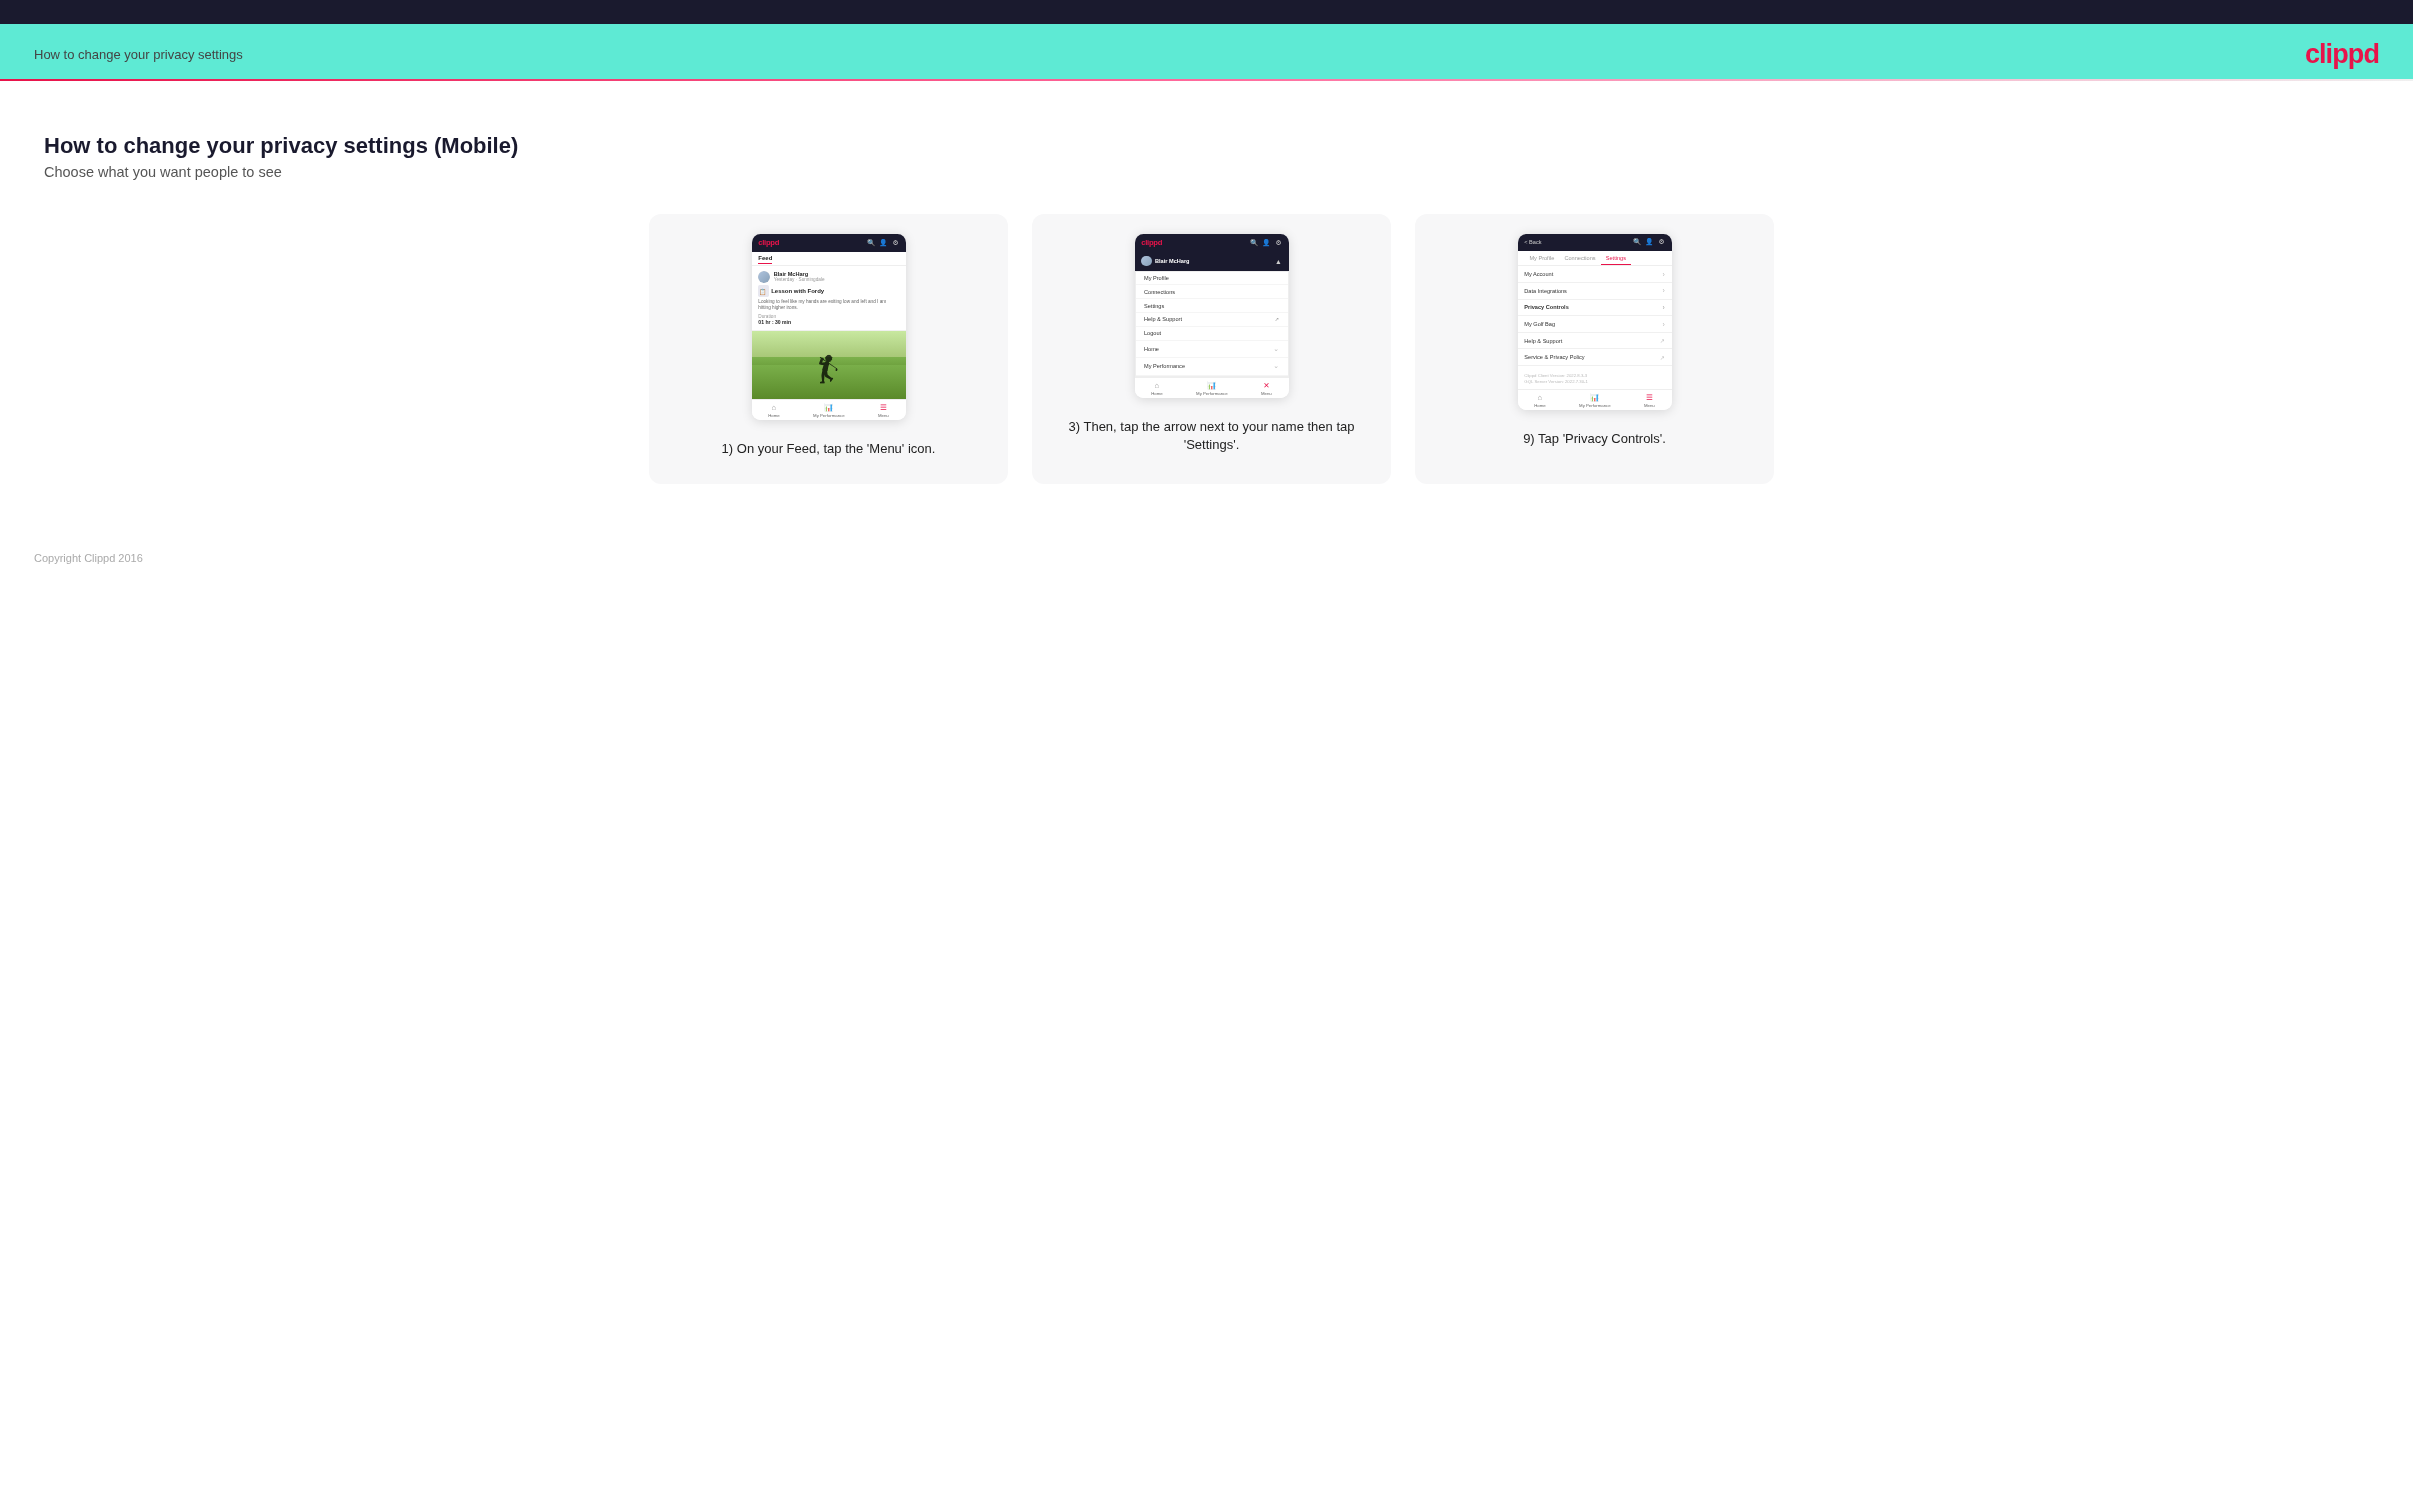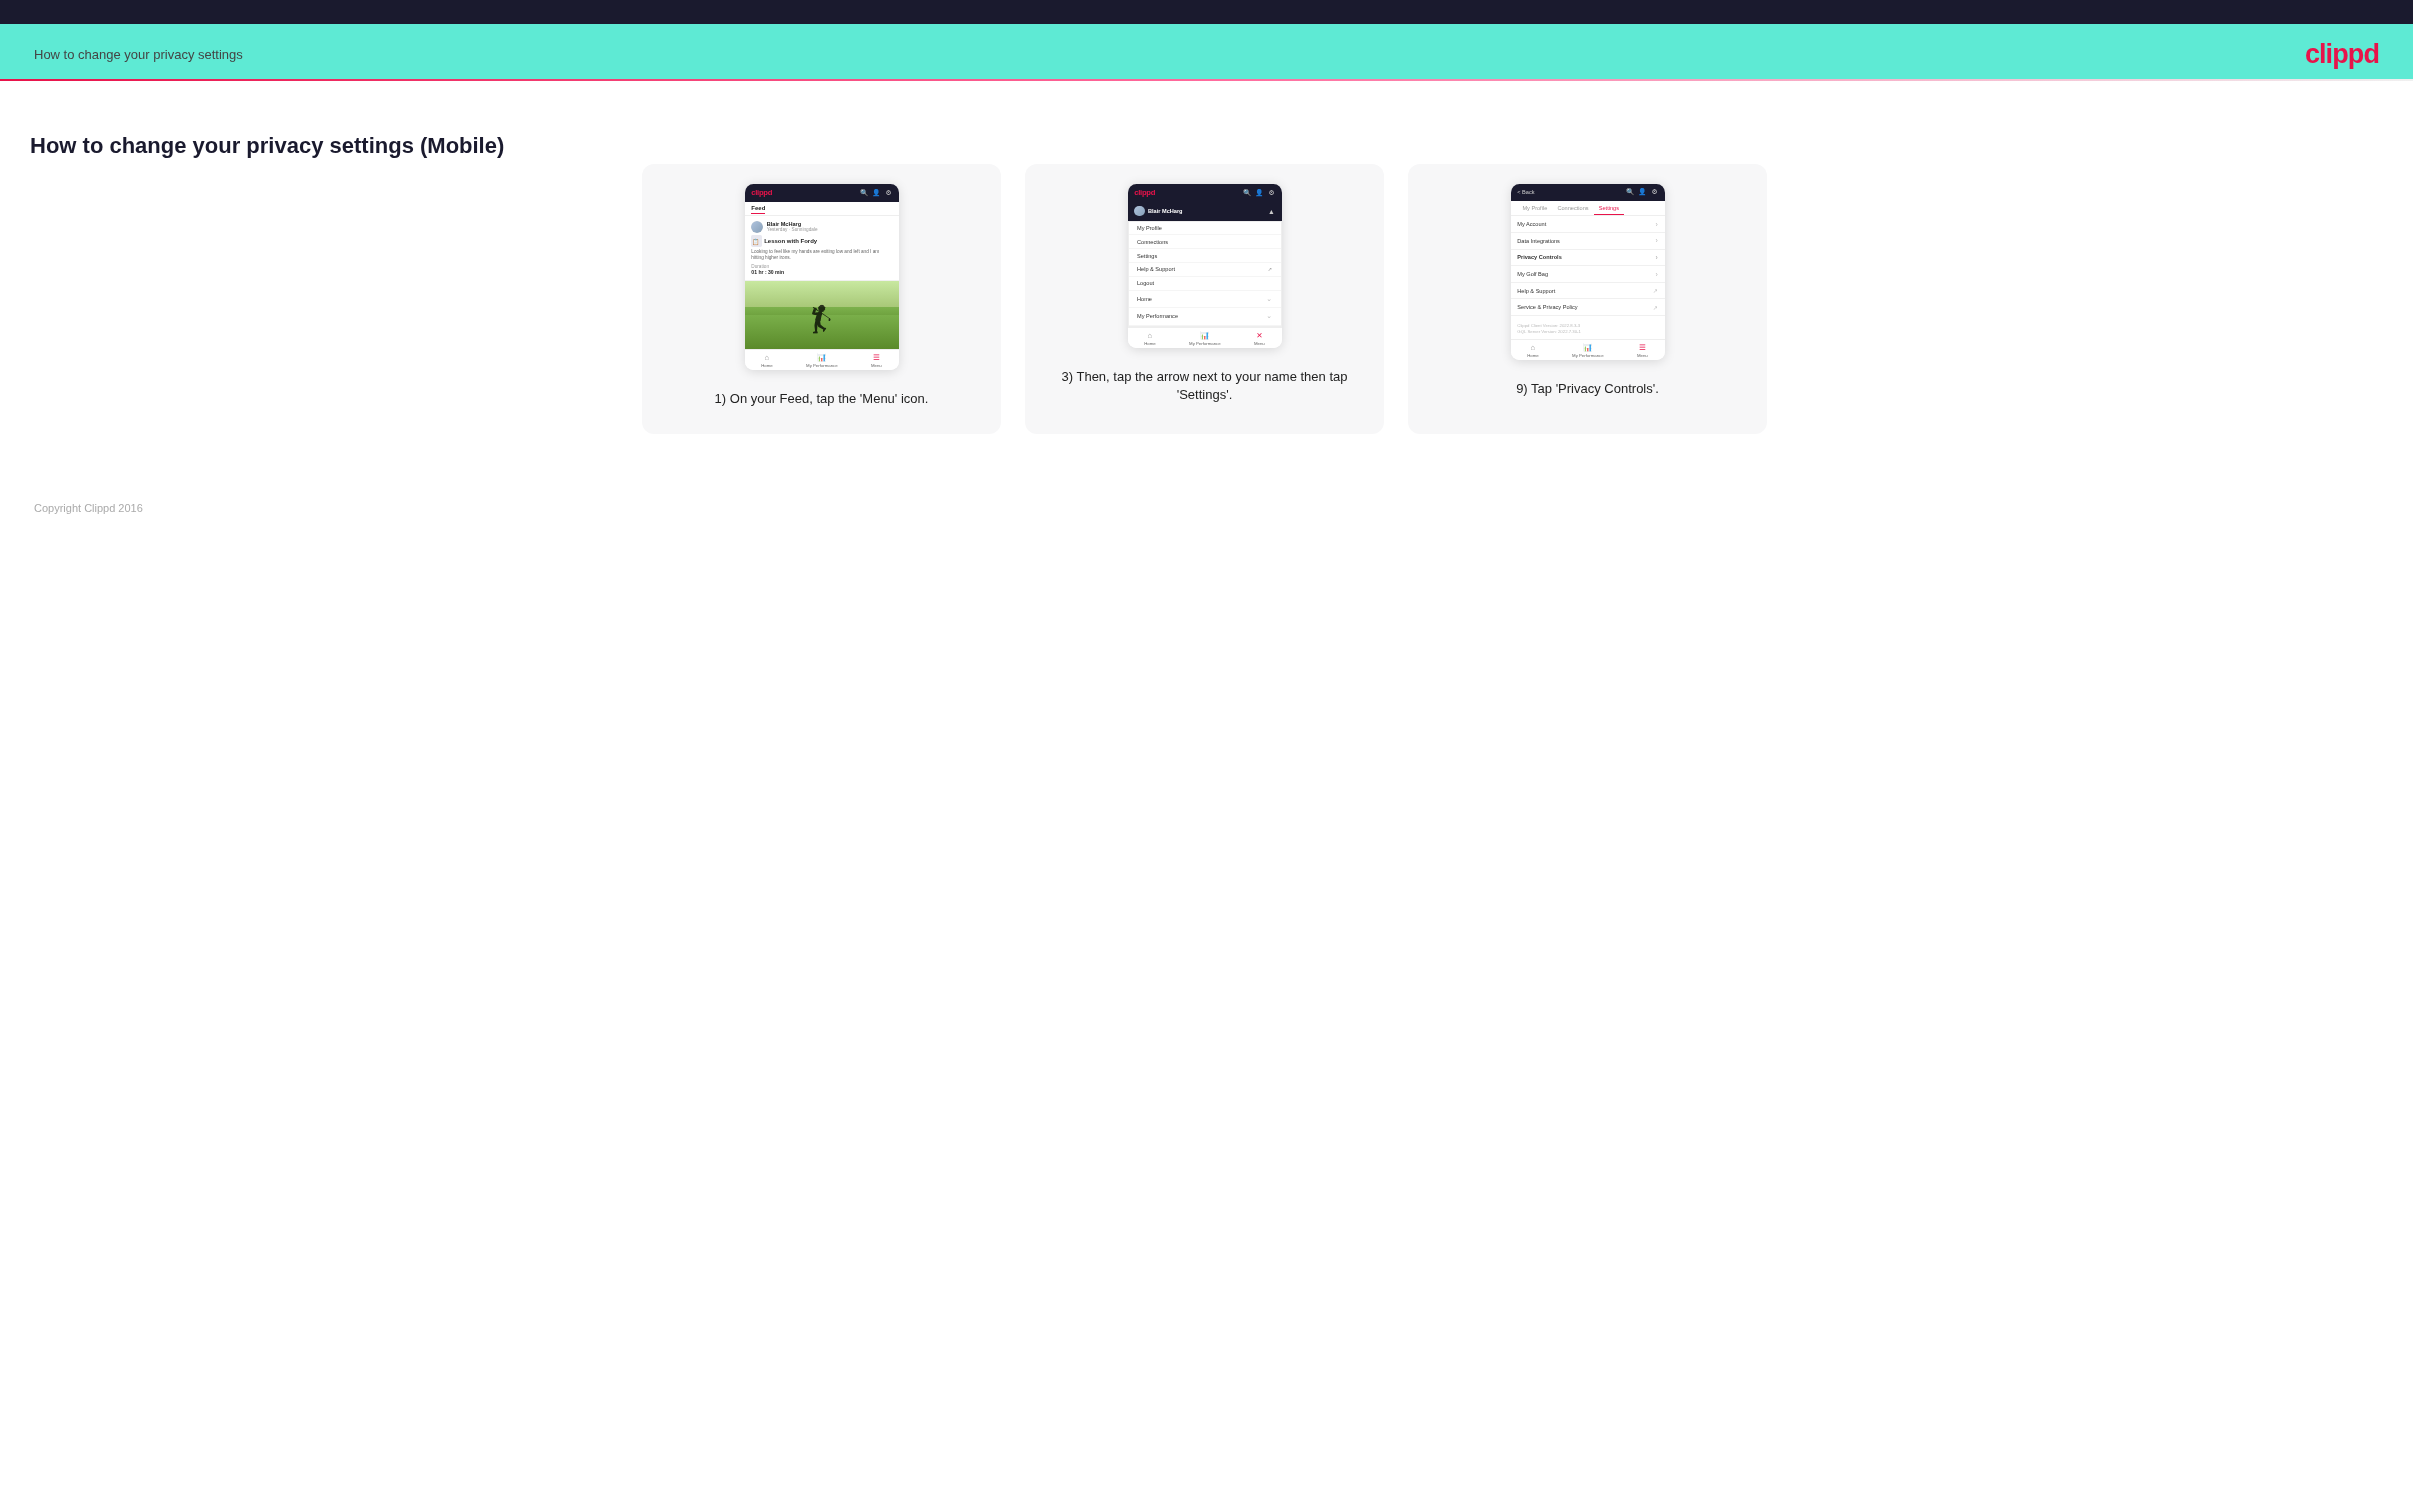--- a/index.html
+++ b/index.html
@@ -37,21 +37,21 @@
 
     
     .header-divider {
       height: 1.7px;
       background: linear-gradient(to right, #e8134a, #ff6b9d, #f0f0f0);
       margin: 0 0 26px 0;
     }
 
     
     .main {
-      padding: 26px 34px 51px 30px;
+      padding: 26px 34px 51px 44px;
     }
     .page-heading {
       font-size: 22px;
       font-weight: 700;
       color: #1a1a2e;
       margin-bottom: 5.1px;
     }
     .page-subheading {
       font-size: 14.5px;
       color: #555;
@@ -362,20 +362,21 @@
 
 <div class="header">
   <span class="header-title">How to change your privacy settings</span>
   <span class="logo">clippd</span>
 </div>
 
 <div class="header-divider"></div>
 
 <div class="main">
   <h1 class="page-heading">How to change your privacy settings (Mobile)</h1>
+  <p class="page-subheading">Choose what you want people to see</p>
 
   <div class="steps-container">
 
     <div class="step-card">
       <div class="phone-mockup">
 
         <div class="phone-nav">
           <span class="phone-logo">clippd</span>
           <div class="phone-nav-icons">
             <span class="phone-nav-icon">🔍</span>

